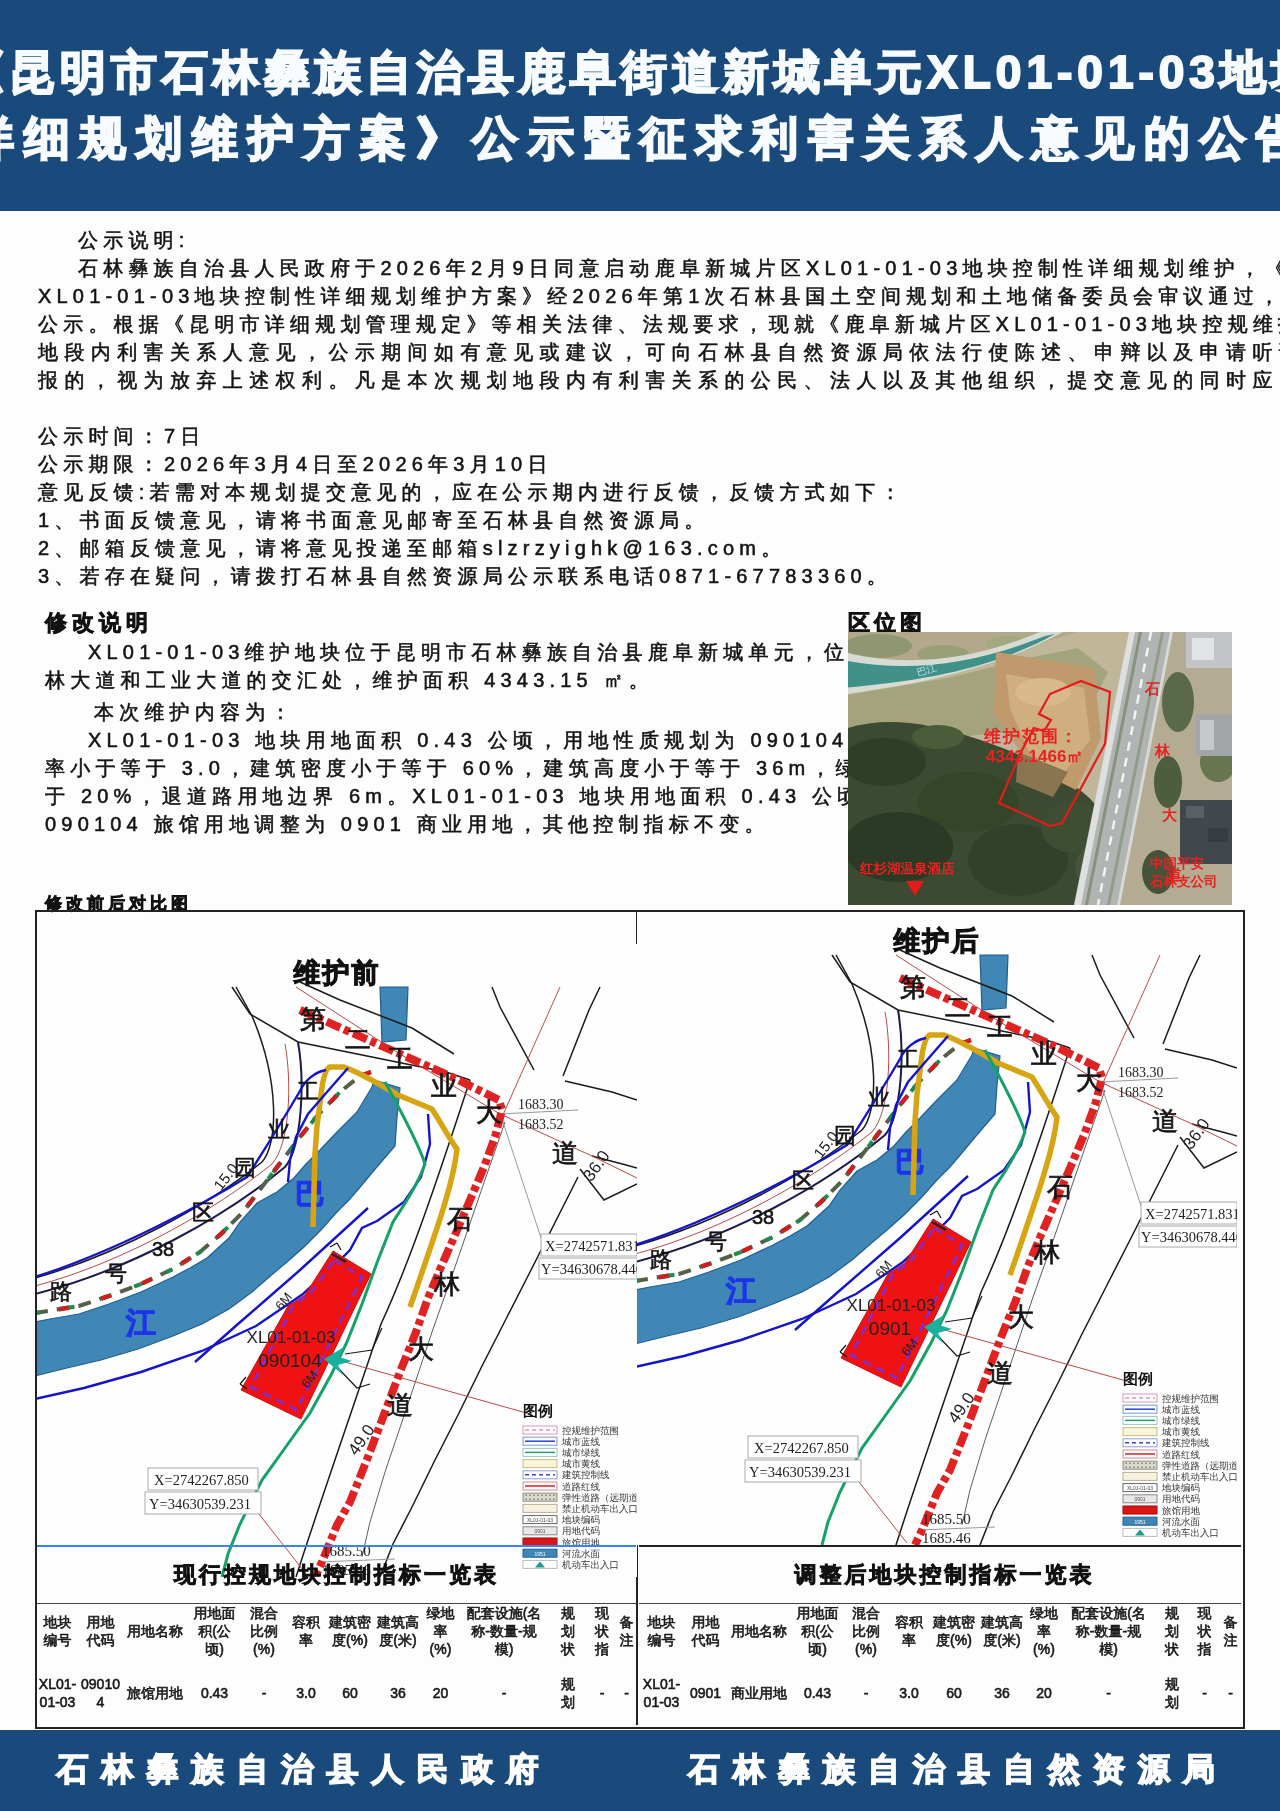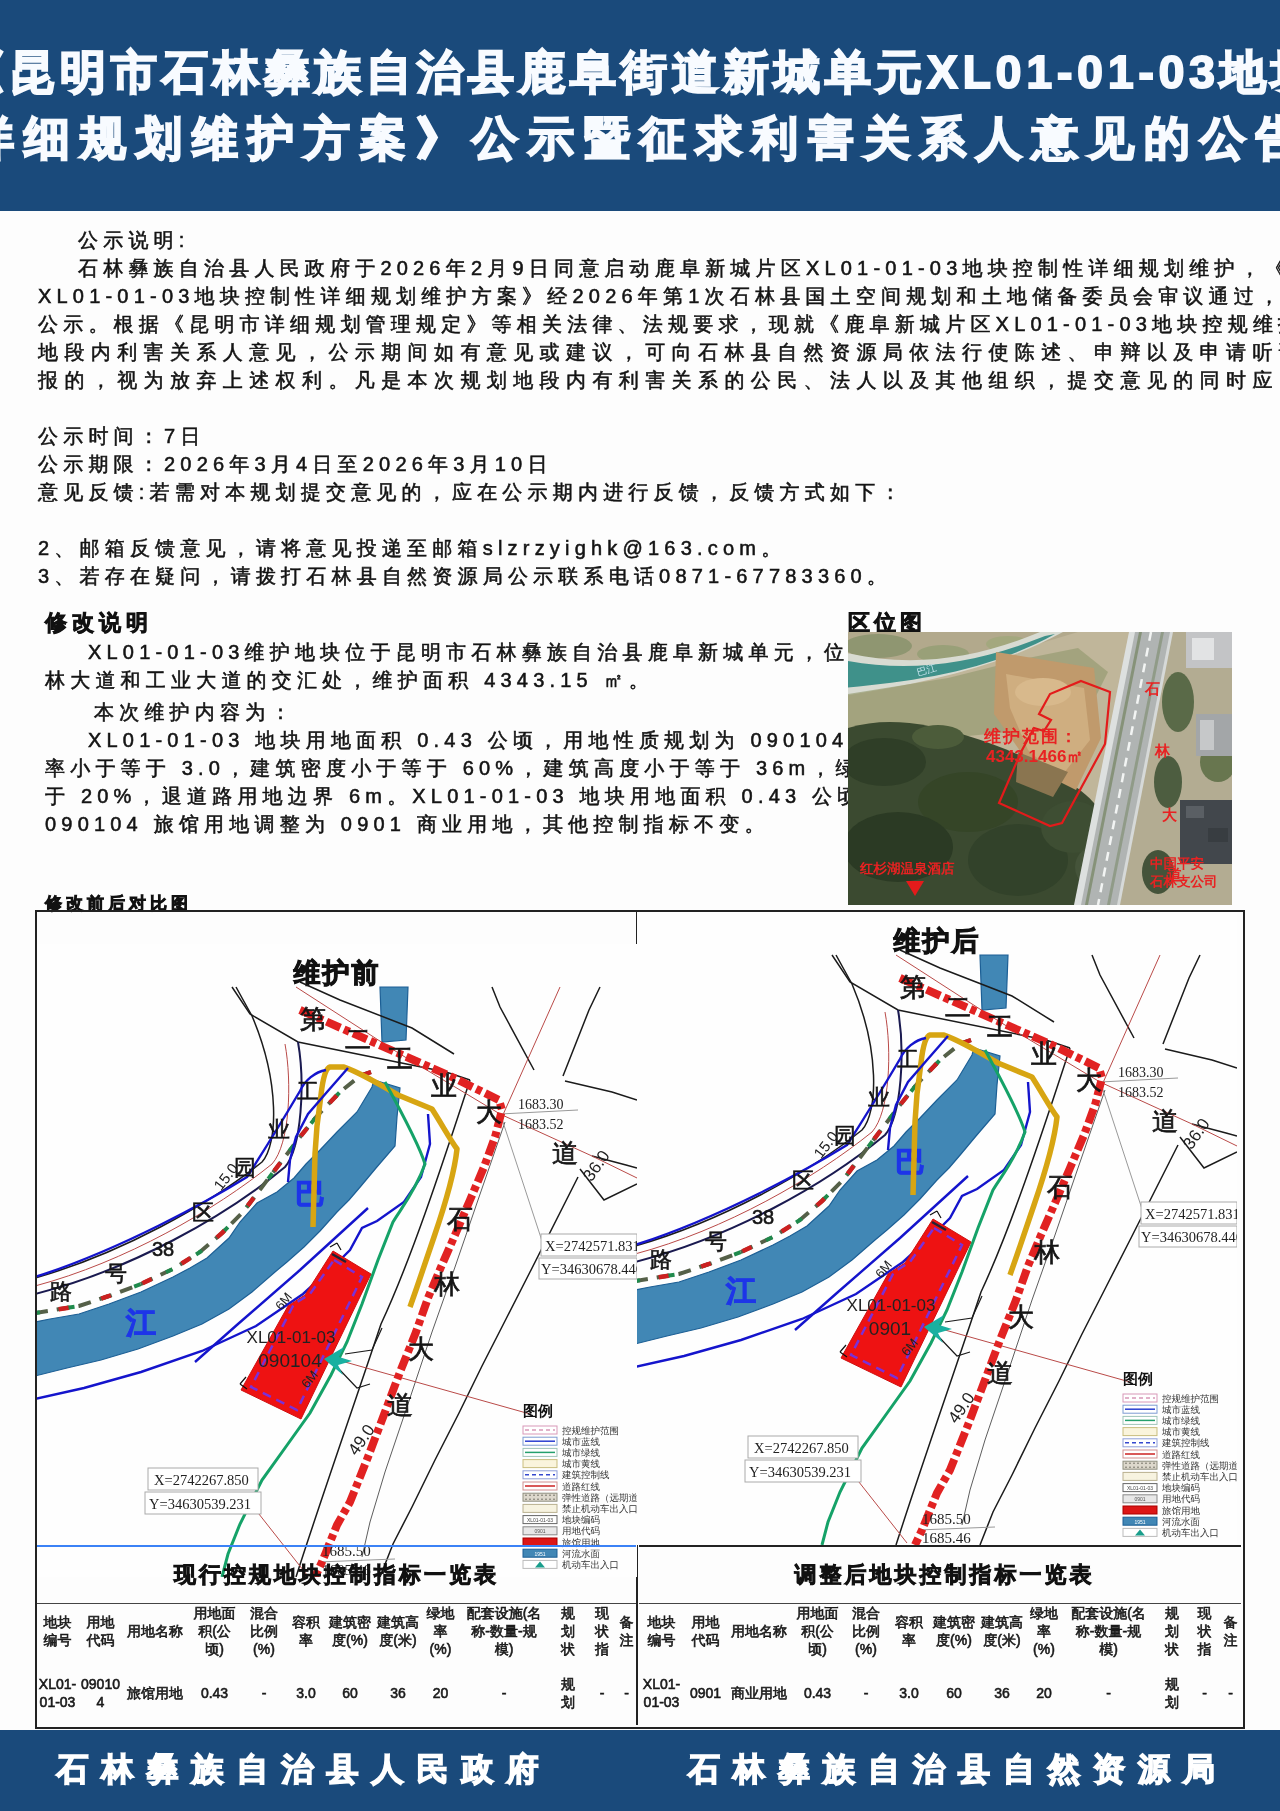--- a/index.html
+++ b/index.html
@@ -22,20 +22,21 @@
 
 <div class="abs bl" style="left:78px;top:256px;">石林彝族自治县人民政府于2026年2月9日同意启动鹿阜新城片区XL01-01-03地块控制性详细规划维护，《鹿阜新城片区</div>
 <div class="abs bl" style="left:38px;top:284px;">XL01-01-03地块控制性详细规划维护方案》经2026年第1次石林县国土空间规划和土地储备委员会审议通过，现按相关规定进行</div>
 <div class="abs bl" style="left:38px;top:312px;">公示。根据《昆明市详细规划管理规定》等相关法律、法规要求，现就《鹿阜新城片区XL01-01-03地块控规维护方案》征求规划</div>
 <div class="abs bl" style="left:38px;top:340px;letter-spacing:6.4px;">地段内利害关系人意见，公示期间如有意见或建议，可向石林县自然资源局依法行使陈述、申辩以及申请听证等权利。逾期不申</div>
 <div class="abs bl" style="left:38px;top:368px;letter-spacing:6.4px;">报的，视为放弃上述权利。凡是本次规划地段内有利害关系的公民、法人以及其他组织，提交意见的同时应当提交本人身份证明</div>
 
 <div class="abs bl" style="left:38px;top:424px;">公示时间：7日</div>
 <div class="abs bl" style="left:38px;top:452px;">公示期限：2026年3月4日至2026年3月10日</div>
 <div class="abs bl" style="left:38px;top:480px;">意见反馈:若需对本规划提交意见的，应在公示期内进行反馈，反馈方式如下：</div>
+<div class="abs bl" style="left:38px;top:508px;">1、书面反馈意见，请将书面意见邮寄至石林县自然资源局。</div>
 <div class="abs bl" style="left:38px;top:536px;">2、邮箱反馈意见，请将意见投递至邮箱slzrzyighk@163.com。</div>
 <div class="abs bl" style="left:38px;top:564px;">3、若存在疑问，请拨打石林县自然资源局公示联系电话0871-67783360。</div>
 
 <div class="abs hd" style="left:45px;top:608px;font-size:22px;letter-spacing:5px;-webkit-text-stroke:0.8px #111;">修改说明</div>
 
 <div class="abs bl" style="left:88px;top:640px;">XL01-01-03维护地块位于昆明市石林彝族自治县鹿阜新城单元，位于巴江、石</div>
 <div class="abs bl" style="left:45px;top:668px;">林大道和工业大道的交汇处，维护面积 4343.15 ㎡。</div>
 <div class="abs bl" style="left:88px;top:700px;margin-left:6px;">本次维护内容为：</div>
 <div class="abs bl" style="left:88px;top:728px;">XL01-01-03 地块用地面积 0.43 公顷，用地性质规划为 090104 旅馆用地，容积</div>
 <div class="abs bl" style="left:45px;top:756px;">率小于等于 3.0，建筑密度小于等于 60%，建筑高度小于等于 36m，绿地率大于等</div>

